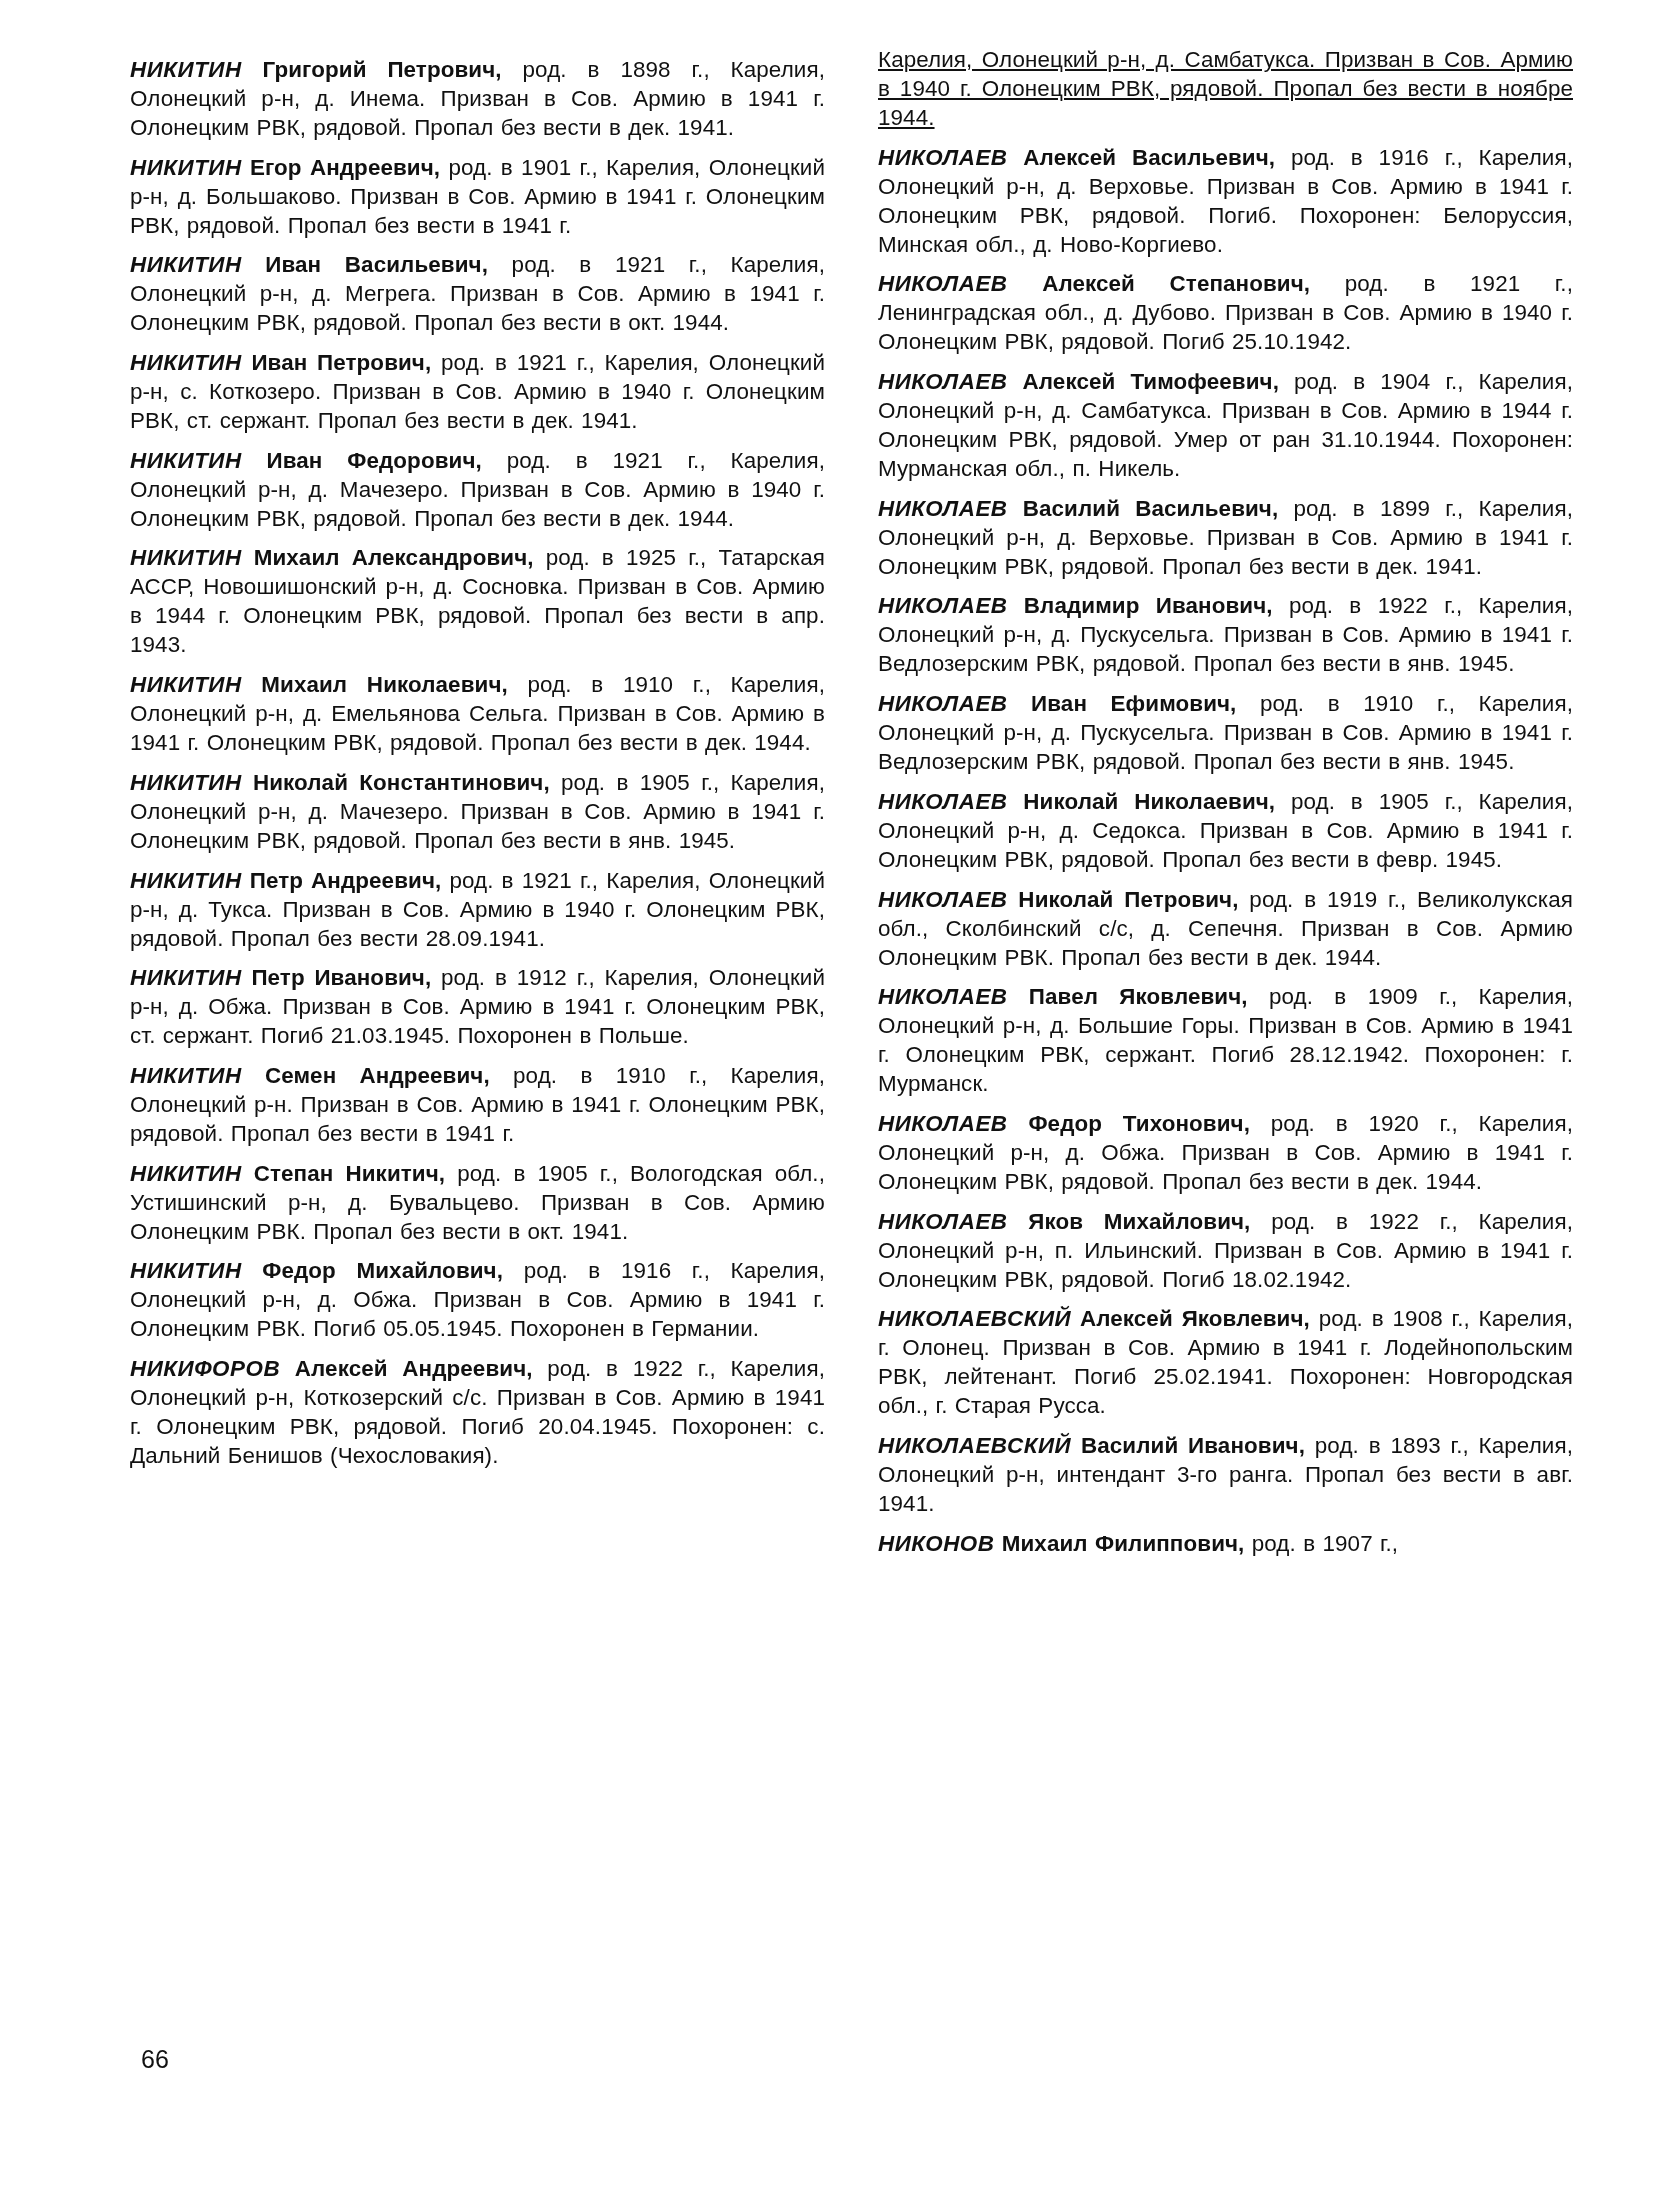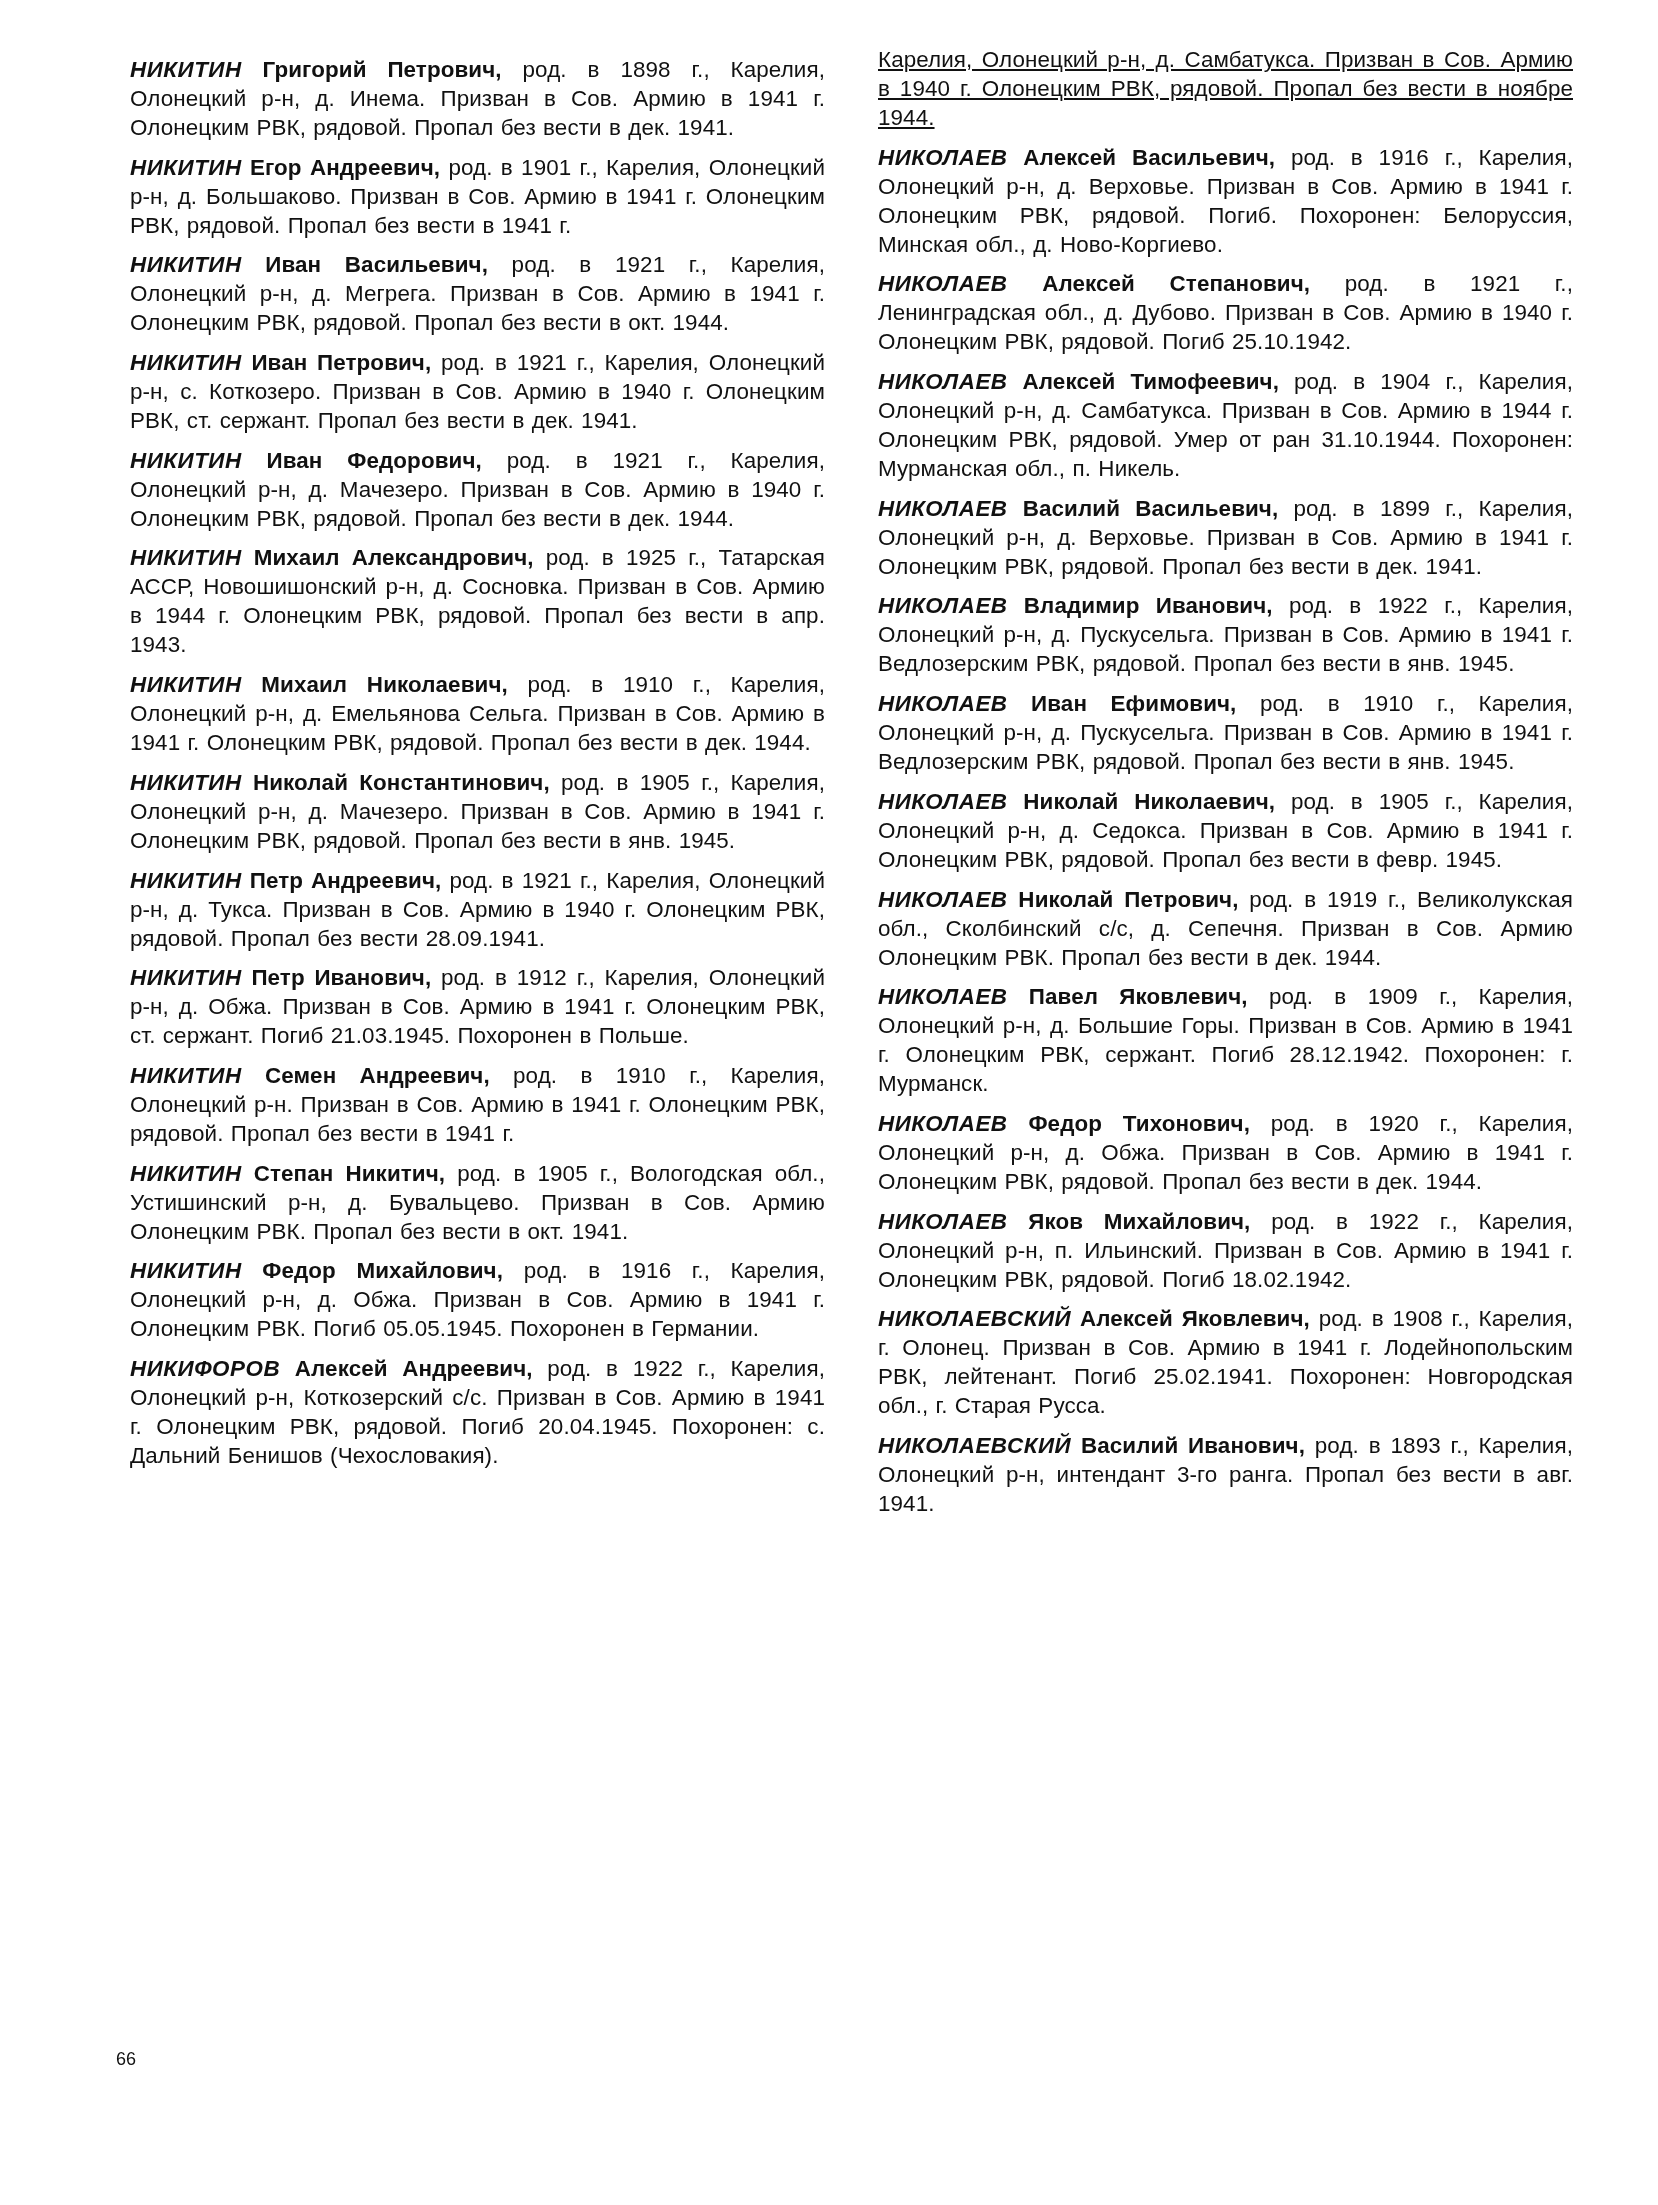--- a/index.html
+++ b/index.html
@@ -20,22 +20,22 @@
     text-align: justify;
     margin: 0 0 10.7px 0;
     letter-spacing: 0.1px;
     word-spacing: 1px;
     transform: scaleX(1.0);
   }
   .entry.cont { margin-bottom: 10.7px; text-decoration: underline; }
   .surname { font-weight: bold; letter-spacing: 0.5px; font-style: italic; }
   .given { font-weight: bold; }
   .page-num {
-    position: absolute; left: 116px; top: 2046px;
-    font-size: 18px; line-height: 27px;
+    position: absolute; left: 141px; top: 2046px;
+    font-size: 25px; line-height: 27px;
   }
 </style>
 </head>
 <body>
 
 <div class="col left">
   <p class="entry"><span class="surname">НИКИТИН</span> <span class="given">Григорий Петрович,</span><span> род. в 1898 г., Карелия, Олонецкий р-н, д. Инема. Призван в Сов. Армию в 1941 г. Олонецким РВК, рядовой. Пропал без вести в дек. 1941.</span></p>
   <p class="entry"><span class="surname">НИКИТИН</span> <span class="given">Егор Андреевич,</span><span> род. в 1901 г., Карелия, Олонецкий р-н, д. Большаково. Призван в Сов. Армию в 1941 г. Олонецким РВК, рядовой. Пропал без вести в 1941 г.</span></p>
   <p class="entry"><span class="surname">НИКИТИН</span> <span class="given">Иван Васильевич,</span><span> род. в 1921 г., Карелия, Олонецкий р-н, д. Мегрега. Призван в Сов. Армию в 1941 г. Олонецким РВК, рядовой. Пропал без вести в окт. 1944.</span></p>
   <p class="entry"><span class="surname">НИКИТИН</span> <span class="given">Иван Петрович,</span><span> род. в 1921 г., Карелия, Олонецкий р-н, с. Коткозеро. Призван в Сов. Армию в 1940 г. Олонецким РВК, ст. сержант. Пропал без вести в дек. 1941.</span></p>
@@ -59,16 +59,17 @@
   <p class="entry"><span class="surname">НИКОЛАЕВ</span> <span class="given">Василий Васильевич,</span><span> род. в 1899 г., Карелия, Олонецкий р-н, д. Верховье. Призван в Сов. Армию в 1941 г. Олонецким РВК, рядовой. Пропал без вести в дек. 1941.</span></p>
   <p class="entry"><span class="surname">НИКОЛАЕВ</span> <span class="given">Владимир Иванович,</span><span> род. в 1922 г., Карелия, Олонецкий р-н, д. Пускусельга. Призван в Сов. Армию в 1941 г. Ведлозерским РВК, рядовой. Пропал без вести в янв. 1945.</span></p>
   <p class="entry"><span class="surname">НИКОЛАЕВ</span> <span class="given">Иван Ефимович,</span><span> род. в 1910 г., Карелия, Олонецкий р-н, д. Пускусельга. Призван в Сов. Армию в 1941 г. Ведлозерским РВК, рядовой. Пропал без вести в янв. 1945.</span></p>
   <p class="entry"><span class="surname">НИКОЛАЕВ</span> <span class="given">Николай Николаевич,</span><span> род. в 1905 г., Карелия, Олонецкий р-н, д. Седокса. Призван в Сов. Армию в 1941 г. Олонецким РВК, рядовой. Пропал без вести в февр. 1945.</span></p>
   <p class="entry"><span class="surname">НИКОЛАЕВ</span> <span class="given">Николай Петрович,</span><span> род. в 1919 г., Великолукская обл., Сколбинский с/с, д. Сепечня. Призван в Сов. Армию Олонецким РВК. Пропал без вести в дек. 1944.</span></p>
   <p class="entry"><span class="surname">НИКОЛАЕВ</span> <span class="given">Павел Яковлевич,</span><span> род. в 1909 г., Карелия, Олонецкий р-н, д. Большие Горы. Призван в Сов. Армию в 1941 г. Олонецким РВК, сержант. Погиб 28.12.1942. Похоронен: г. Мурманск.</span></p>
   <p class="entry"><span class="surname">НИКОЛАЕВ</span> <span class="given">Федор Тихонович,</span><span> род. в 1920 г., Карелия, Олонецкий р-н, д. Обжа. Призван в Сов. Армию в 1941 г. Олонецким РВК, рядовой. Пропал без вести в дек. 1944.</span></p>
   <p class="entry"><span class="surname">НИКОЛАЕВ</span> <span class="given">Яков Михайлович,</span><span> род. в 1922 г., Карелия, Олонецкий р-н, п. Ильинский. Призван в Сов. Армию в 1941 г. Олонецким РВК, рядовой. Погиб 18.02.1942.</span></p>
   <p class="entry"><span class="surname">НИКОЛАЕВСКИЙ</span> <span class="given">Алексей Яковлевич,</span><span> род. в 1908 г., Карелия, г. Олонец. Призван в Сов. Армию в 1941 г. Лодейнопольским РВК, лейтенант. Погиб 25.02.1941. Похоронен: Новгородская обл., г. Старая Русса.</span></p>
   <p class="entry"><span class="surname">НИКОЛАЕВСКИЙ</span> <span class="given">Василий Иванович,</span><span> род. в 1893 г., Карелия, Олонецкий р-н, интендант 3-го ранга. Пропал без вести в авг. 1941.</span></p>
+  <p class="entry"><span class="surname">НИКОНОВ</span> <span class="given">Михаил Филиппович,</span><span> род. в 1907 г.,</span></p>
 </div>
 
 <div class="page-num">66</div>
 
 
 </body></html>

